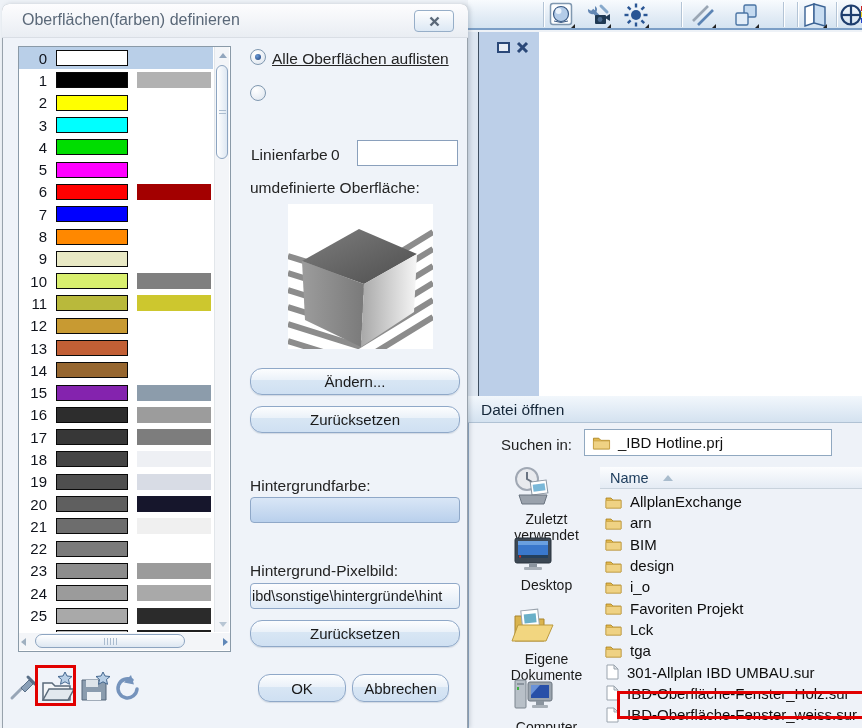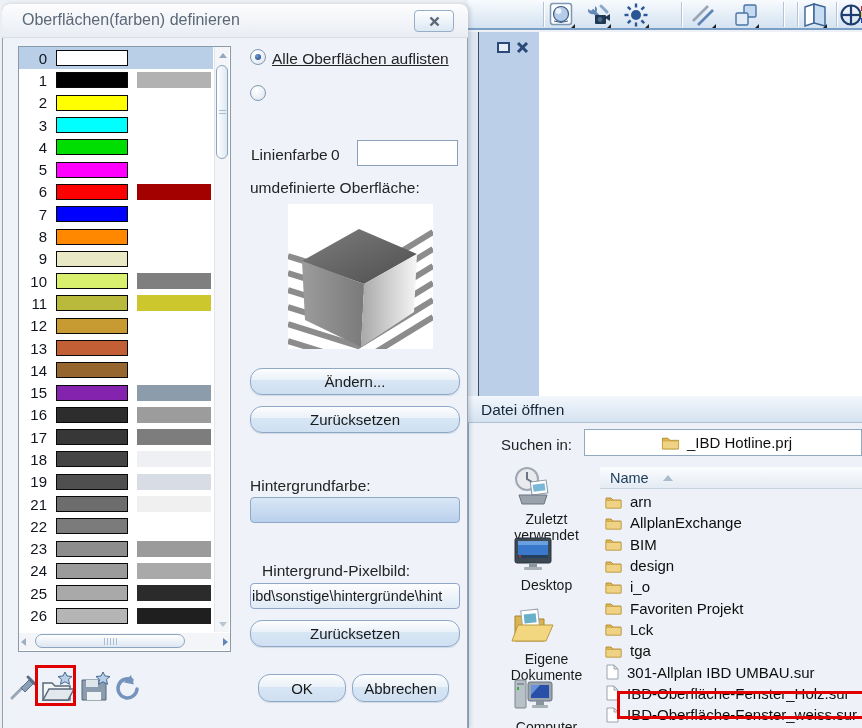--- a/index.html
+++ b/index.html
@@ -84,42 +84,42 @@
   #cube { left:288px; top:204px; width:145px; height:145px; }
   .btn { position:absolute; display:flex; align-items:center; justify-content:center;
     font-size:15px; color:#1a1a1a; border:1px solid #8fa8c8; border-radius:12px;
     background:linear-gradient(180deg,#fcfdfe 0%,#eaf1f9 45%,#d8e6f4 46%,#cfe0f2 100%);
     box-shadow:0 1px 1px rgba(120,140,160,.25); }
   #btn-aendern { left:250px; top:368px; width:210px; height:27px; }
   #btn-zurueck1 { left:250px; top:406px; width:210px; height:27px; }
   #hgfarbe-label { left:250px; top:477px; }
   #hgfarbe-field { left:250px; top:497px; width:210px; height:26px; border:1px solid #8fa8c8; border-radius:4px;
     background:linear-gradient(180deg,#d9e6f6,#b9d0ec); }
-  #pixelbild-label { left:262px; top:562px; }
+  #pixelbild-label { left:250px; top:562px; }
   #pixelbild-field { left:250px; top:583px; width:210px; height:26px; border:1px solid #8fa8c8; border-radius:4px;
     background:linear-gradient(180deg,#fdfdfe,#dfeaf6); font-size:14.5px; color:#1c1c1c;
     display:flex; align-items:center; padding-left:1px; white-space:nowrap; overflow:hidden; }
   #btn-zurueck2 { left:250px; top:620px; width:210px; height:27px; }
 
   
   .sd-tool { position:absolute; top:670px; }
   #red-box-folder { left:35px; top:665px; width:41px; height:41px; border:3px solid #e10000; }
   #btn-ok { left:258px; top:674px; width:88px; height:28px; }
   #btn-abbrechen { left:352px; top:674px; width:97px; height:28px; }
 
   
   #file-dialog { left:468px; top:396px; width:394px; height:332px;
     background:#eef2f8; border-left:1px solid #90a8c4; border-top:1px solid #90a8c4; }
   #fd-titlebar { left:468px; top:396px; width:394px; height:27px;
     background:linear-gradient(180deg,#f2f7fc,#d4e2f0); border-bottom:1px solid #b0c2d4; }
   #fd-title { left:481px; top:401px; font-size:15.5px; color:#16283a; }
   #fd-suchen-label { left:498px; top:436px; width:74px; text-align:right; font-size:15px; color:#1e1e1e; }
-  #fd-location { left:584px; top:429px; width:278px; height:27px; background:#ffffff;
+  #fd-location { left:584px; top:429px; width:248px; height:27px; background:#ffffff;
     border:1px solid #90a8c0; display:flex; align-items:center; gap:7px; padding-left:7px;
-    font-size:15px; color:#101010;justify-content:center; }
+    font-size:15px; color:#101010; }
   #fd-places { left:468px; top:460px; width:130px; height:268px; }
   .place { position:absolute; left:0; width:130px; text-align:center; }
   .place .plabel { font-size:14px; color:#1a1a1a; margin-top:1px;padding-left:27px; }
   #fd-header { left:600px; top:467px; width:262px; height:22px;
     background:linear-gradient(180deg,#fcfdfe,#e4ebf4); border-bottom:1px solid #c8d2dc;
     display:flex; align-items:center; }
   #fd-header-name { margin-left:10px; font-size:14.5px; color:#1a3a5a; }
   #fd-sort { margin-left:14px; width:0; height:0;
     border-left:5px solid transparent; border-right:5px solid transparent; border-bottom:6px solid #a9bccd; }
   #fd-files { left:600px; top:491px; width:262px; height:237px; overflow:hidden; }
@@ -276,30 +276,30 @@
     <span id="fd-sort"></span>
   </div>
   <div class="abs" id="fd-files">
       <div class="file-row">
         <span style="display: inline-flex;">
           <svg width="17" height="14" viewBox="0 0 17 14">
             <path d="M1 3 h5 l2 2 h8 v8 h-15 z" fill="#e2b84d" stroke="#a8821e" stroke-width="0.8"></path>
             <path d="M1 5.5 h15 v7.5 h-15 z" fill="#efd284" stroke="#c8a348" stroke-width="0.8"></path>
           </svg>
         </span>
+        <span class="flabel">AllplanExchange</span>
+      </div>
+      <div class="file-row">
+        <span style="display: inline-flex;">
+          <svg width="17" height="14" viewBox="0 0 17 14">
+            <path d="M1 3 h5 l2 2 h8 v8 h-15 z" fill="#e2b84d" stroke="#a8821e" stroke-width="0.8"></path>
+            <path d="M1 5.5 h15 v7.5 h-15 z" fill="#efd284" stroke="#c8a348" stroke-width="0.8"></path>
+          </svg>
+        </span>
         <span class="flabel">arn</span>
-      </div>
-      <div class="file-row">
-        <span style="display: inline-flex;">
-          <svg width="17" height="14" viewBox="0 0 17 14">
-            <path d="M1 3 h5 l2 2 h8 v8 h-15 z" fill="#e2b84d" stroke="#a8821e" stroke-width="0.8"></path>
-            <path d="M1 5.5 h15 v7.5 h-15 z" fill="#efd284" stroke="#c8a348" stroke-width="0.8"></path>
-          </svg>
-        </span>
-        <span class="flabel">AllplanExchange</span>
       </div>
       <div class="file-row">
         <span style="display: inline-flex;">
           <svg width="17" height="14" viewBox="0 0 17 14">
             <path d="M1 3 h5 l2 2 h8 v8 h-15 z" fill="#e2b84d" stroke="#a8821e" stroke-width="0.8"></path>
             <path d="M1 5.5 h15 v7.5 h-15 z" fill="#efd284" stroke="#c8a348" stroke-width="0.8"></path>
           </svg>
         </span>
         <span class="flabel">BIM</span>
       </div>
@@ -471,20 +471,25 @@
       </div>
       <div class="color-row">
         <span class="color-num">18</span>
         <span class="sw1" style="background: rgb(69, 69, 69);"></span>
         <span class="sw2" style="background: rgb(238, 240, 244);"></span>
       </div>
       <div class="color-row">
         <span class="color-num">19</span>
         <span class="sw1" style="background: rgb(79, 79, 79);"></span>
         <span class="sw2" style="background: rgb(216, 220, 229);"></span>
+      </div>
+      <div class="color-row">
+        <span class="color-num">20</span>
+        <span class="sw1" style="background: rgb(95, 95, 95);"></span>
+        <span class="sw2" style="background: rgb(22, 22, 44);"></span>
       </div>
       <div class="color-row">
         <span class="color-num">21</span>
         <span class="sw1" style="background: rgb(109, 109, 109);"></span>
         <span class="sw2" style="background: rgb(240, 240, 240);"></span>
       </div>
       <div class="color-row">
         <span class="color-num">22</span>
         <span class="sw1" style="background: rgb(123, 123, 123);"></span>
       </div>

